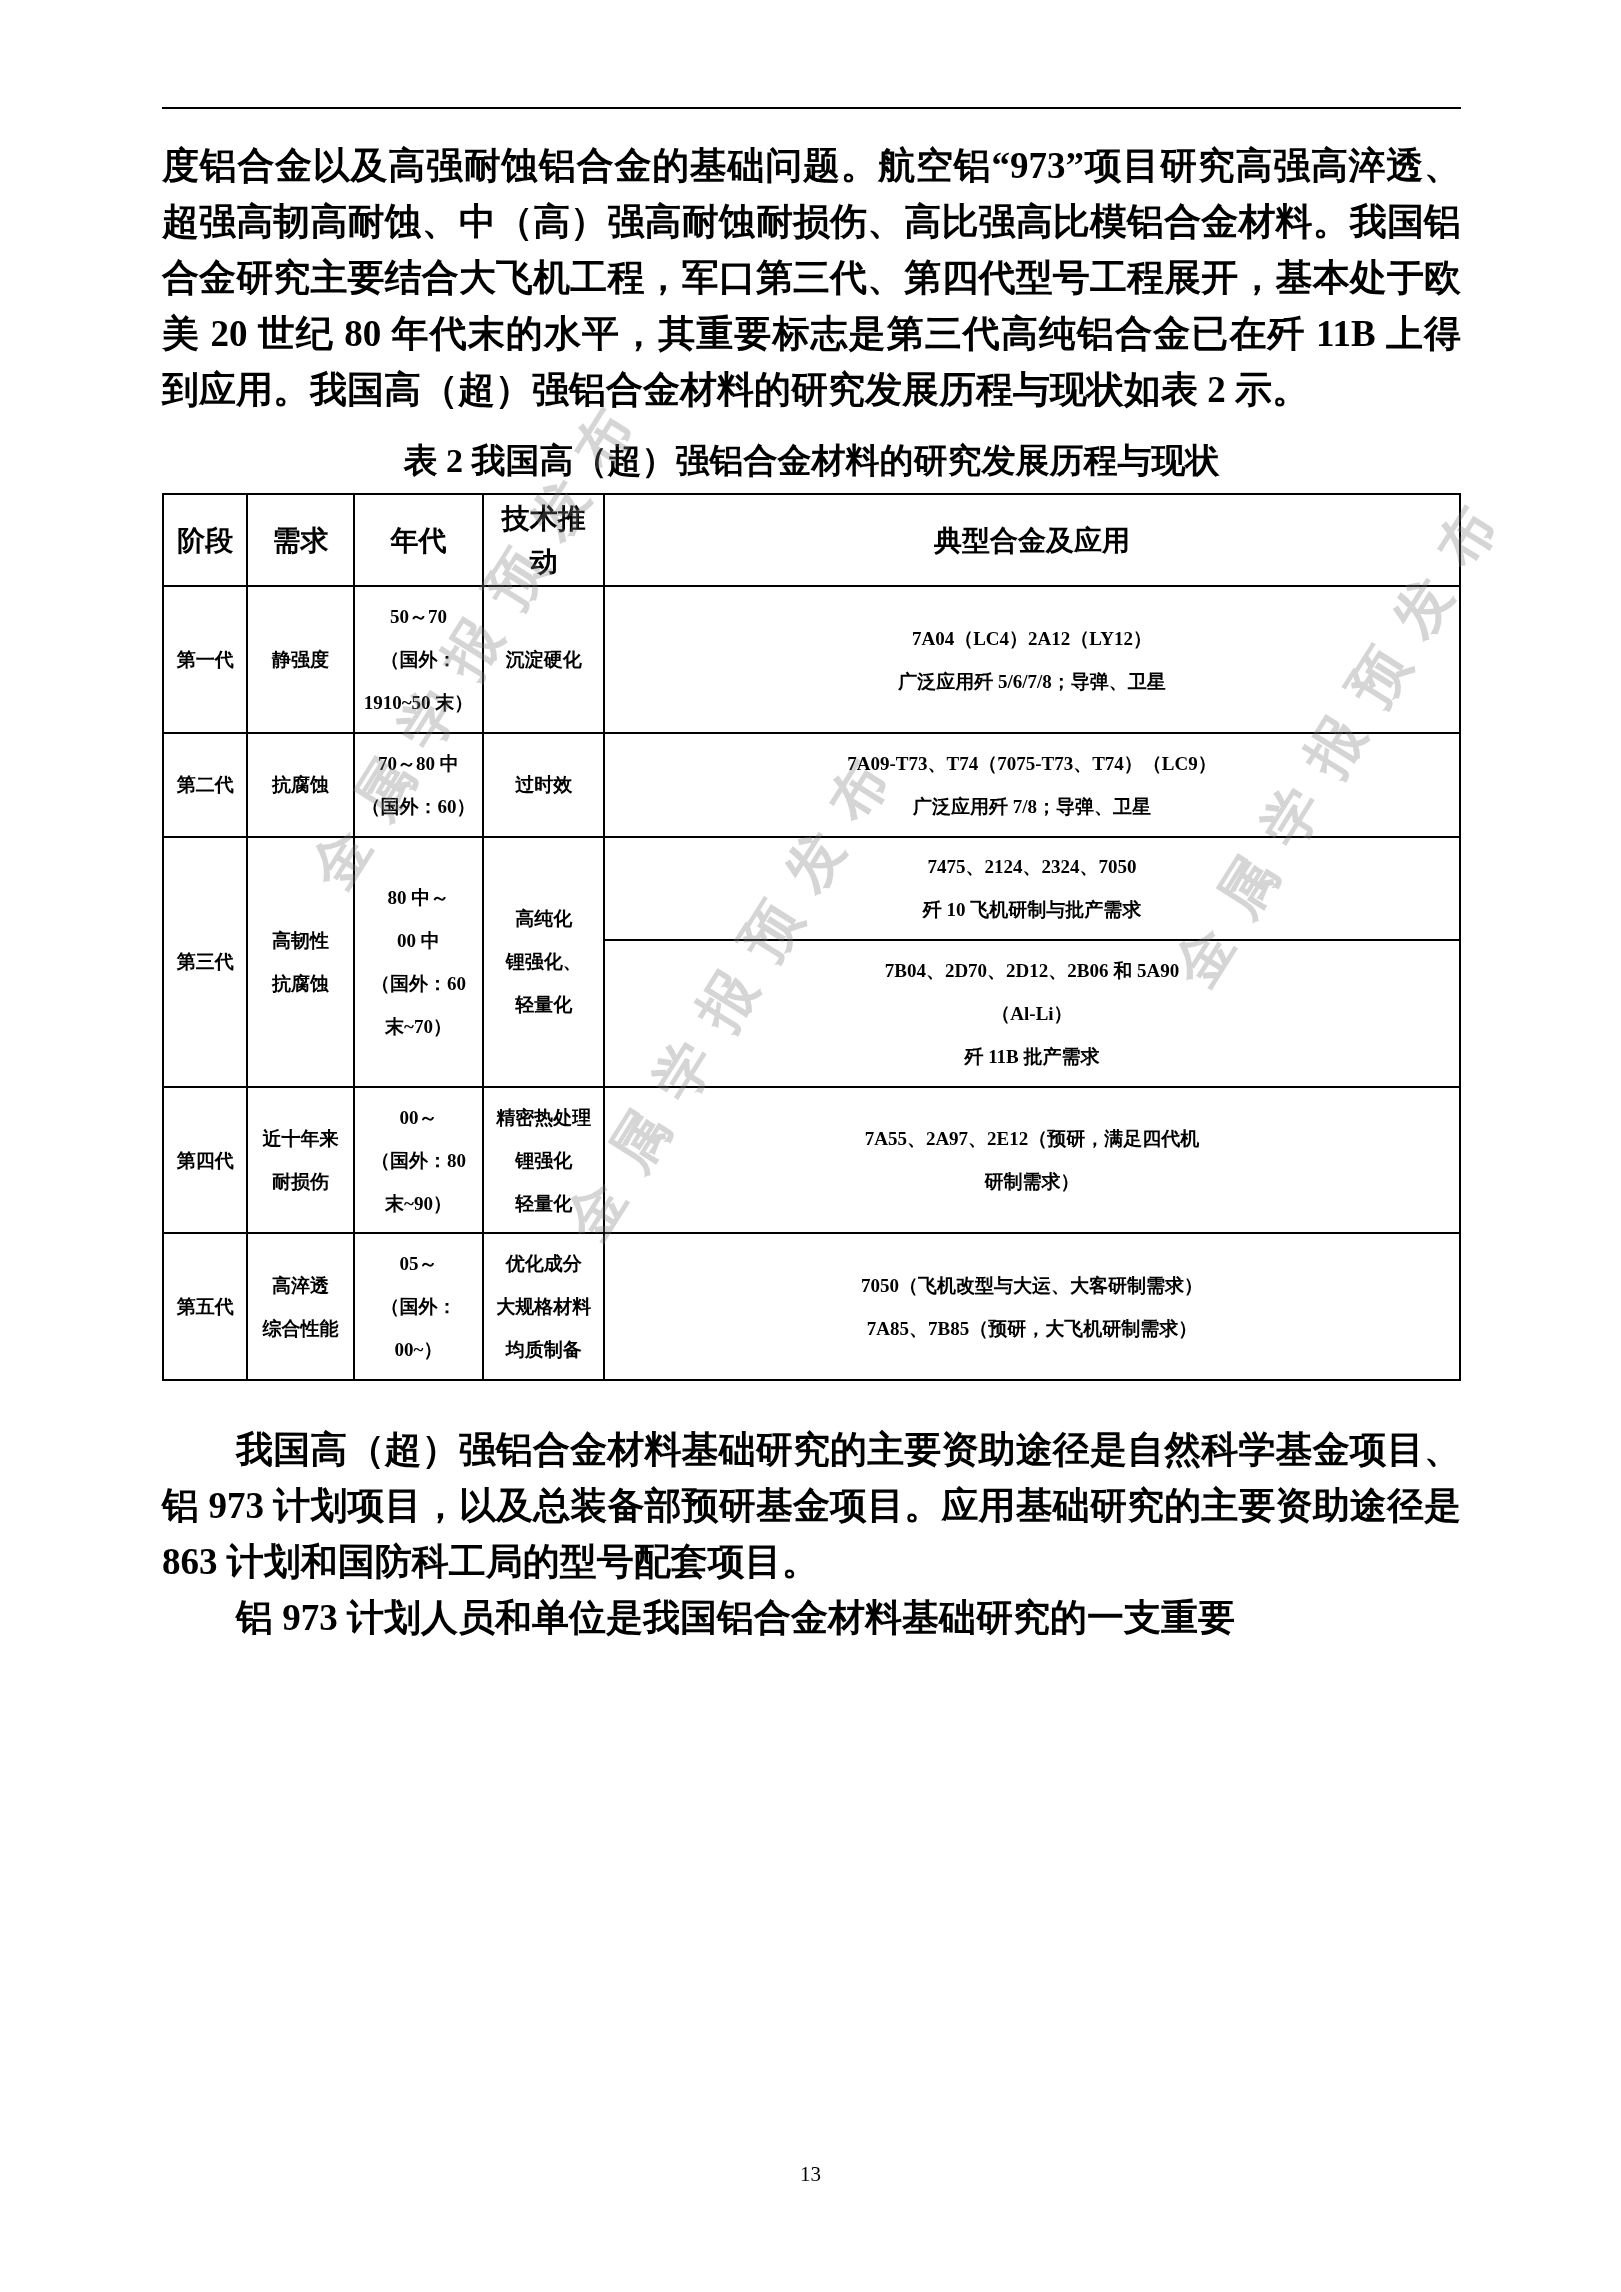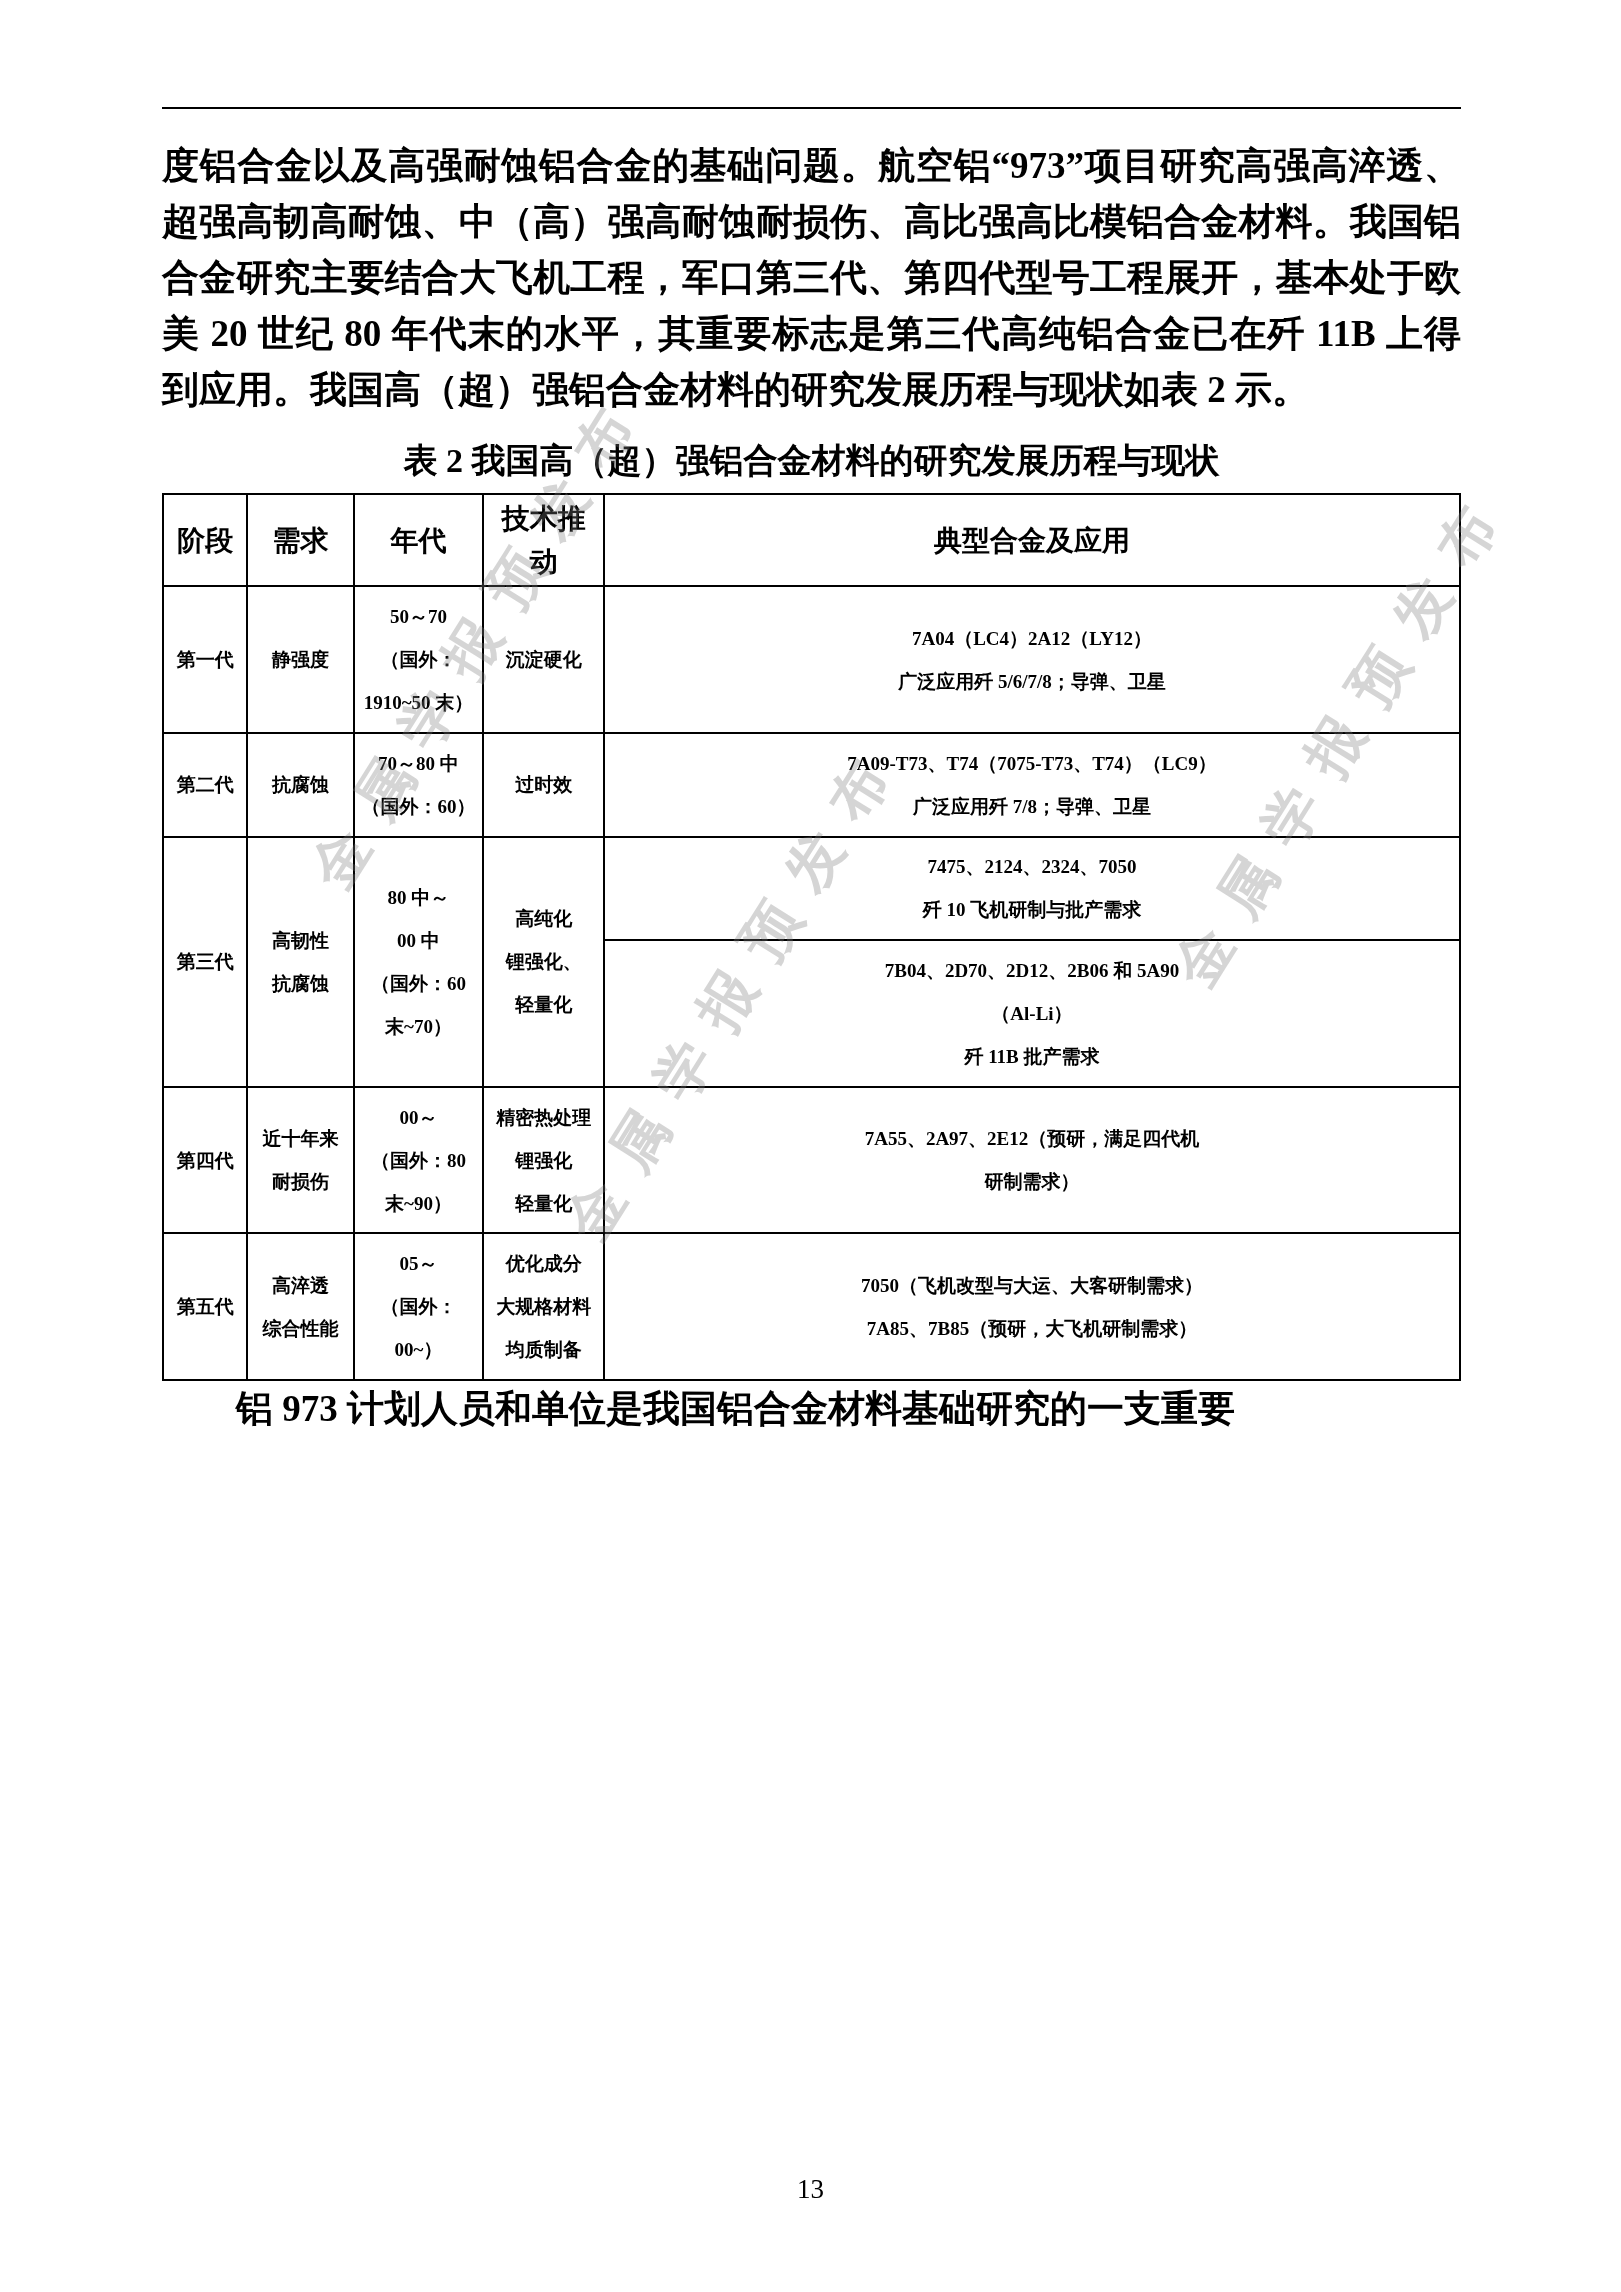--- a/index.html
+++ b/index.html
@@ -75,25 +75,25 @@
     transform: rotate(-58deg);
     transform-origin: left top;
     pointer-events: none;
     font-weight: 600;
   }
   .wm1 { left: 294px; top: 863px; }
   .wm2 { left: 549px; top: 1215px; }
   .wm3 { left: 1157px; top: 961px; }
   .page-number {
     position: absolute;
-    bottom: 88px;
+    bottom: 106px;
     left: 0;
     width: 100%;
     text-align: center;
-    font-size: 27px;
+    font-size: 21px;
   }
 </style>
 </head>
 <body>
 
 <div class="page">
 
   <div class="content">
 
     <div class="top-rule"></div>
@@ -180,20 +180,21 @@
 00~）</td>
           <td>优化成分
 大规格材料
 均质制备</td>
           <td>7050（飞机改型与大运、大客研制需求）
 7A85、7B85（预研，大飞机研制需求）</td>
         </tr>
       </tbody>
     </table>
 
+    <p class="body-text indent after-table">我国高（超）强铝合金材料基础研究的主要资助途径是自然科学基金项目、铝 973 计划项目，以及总装备部预研基金项目。应用基础研究的主要资助途径是 863 计划和国防科工局的型号配套项目。</p>
 
 
     <p class="body-text indent">铝 973 计划人员和单位是我国铝合金材料基础研究的一支重要</p>
 
   </div>
 
   <div class="watermark wm1">金属学报预发布</div>
   <div class="watermark wm2">金属学报预发布</div>
   <div class="watermark wm3">金属学报预发布</div>
 

